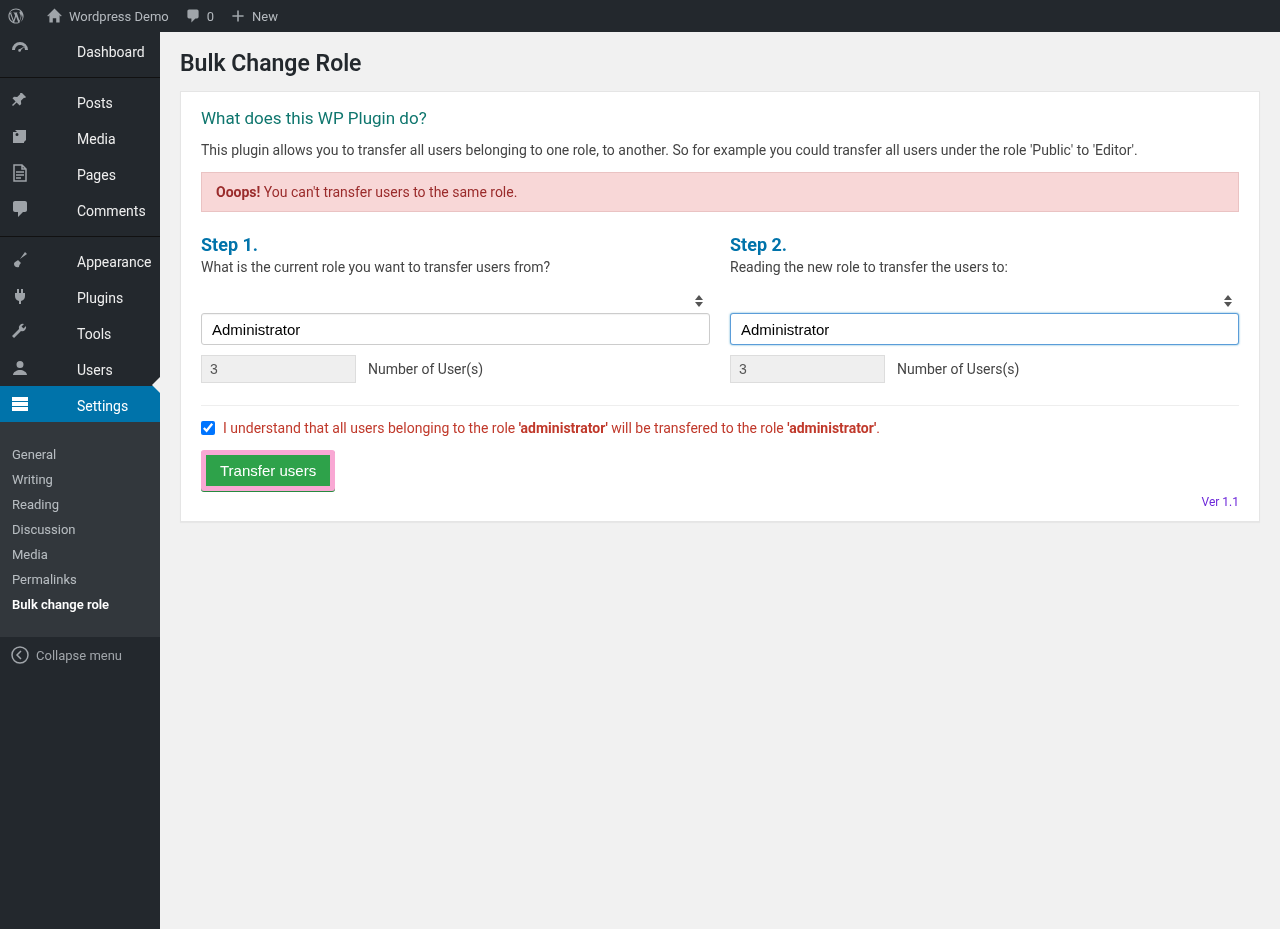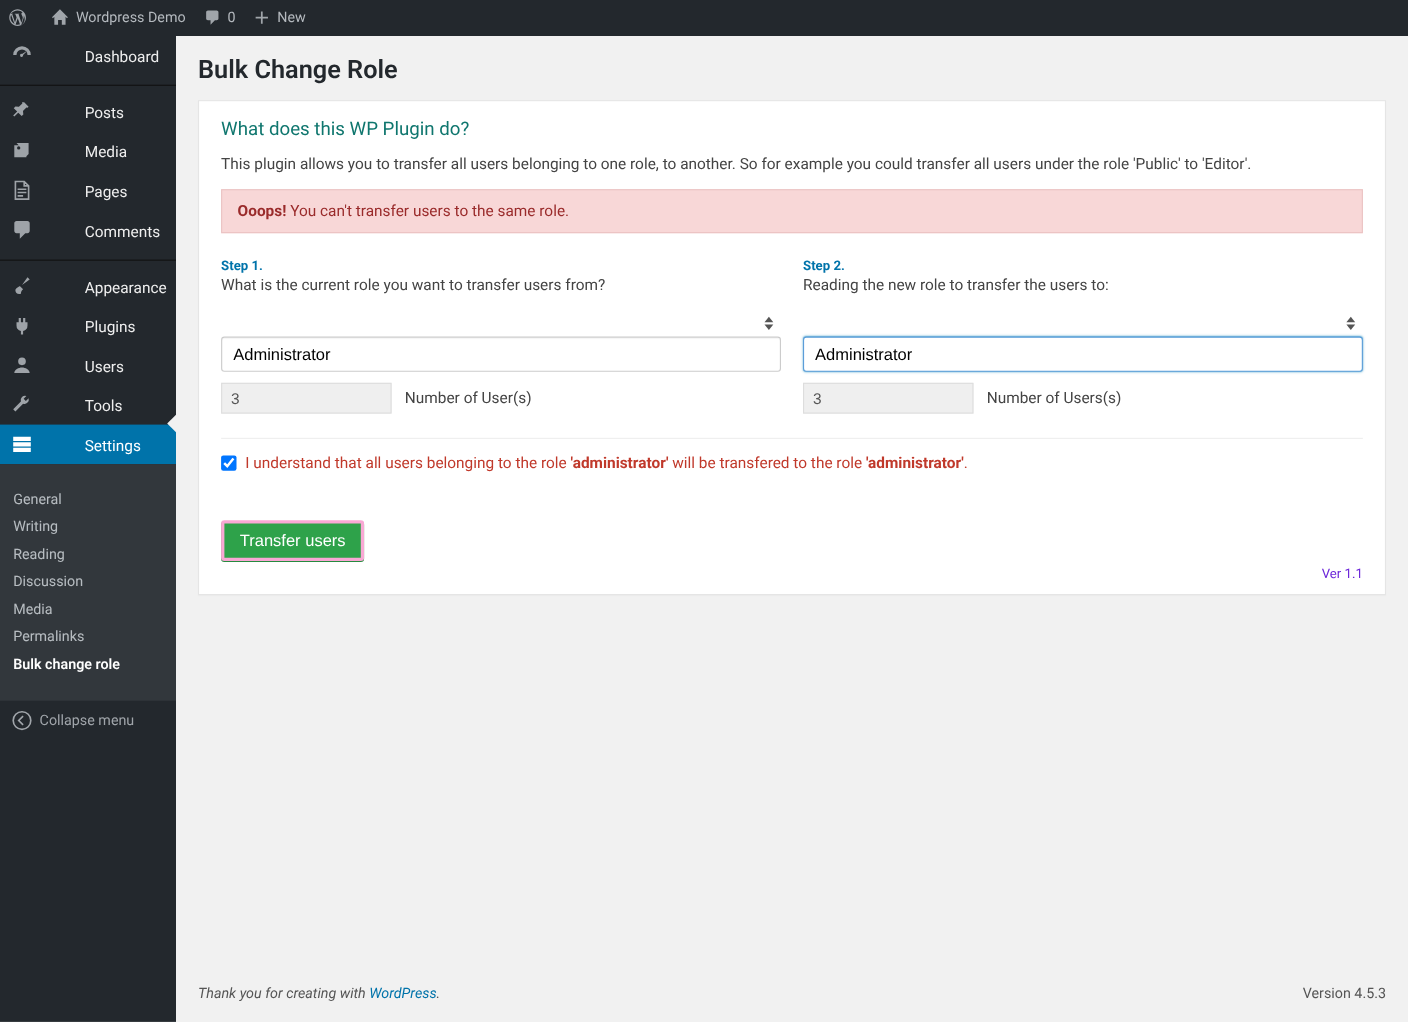--- a/index.html
+++ b/index.html
@@ -28,38 +28,38 @@
 .collapse svg{width:20px;height:20px;fill:#a0a5aa;margin-right:6px;}
 .main{flex:1;padding:0 20px 40px 20px;position:relative;min-width:0;}
 h1.title{font-size:23px;font-weight:600;color:#23282d;padding:18px 0 14px 0;}
 .panel{background:#fff;border:1px solid #e5e5e5;box-shadow:0 1px 1px rgba(0,0,0,0.04);padding:16px 20px 12px 20px;}
 .panel h2{font-size:17px;font-weight:400;color:#0f766e;margin-bottom:14px;}
 .panel p.desc{font-size:14px;color:#444;margin-bottom:14px;}
 .notice-err{background:#f8d7d7;border:1px solid #eac3c3;color:#9a2b2b;padding:11px 14px;font-size:14px;margin-bottom:22px;}
 .notice-err b{font-weight:700;}
 .steps{display:flex;gap:20px;}
 .step{flex:1;min-width:0;}
-.step h3{font-size:12px;font-weight:700;color:#0073aa;margin-bottom:4px;}
+.step h3{font-size:18px;font-weight:700;color:#0073aa;margin-bottom:4px;}
 .step p.sq{font-size:14px;color:#444;margin-bottom:14px;}
 .select-wrap{position:relative;margin-bottom:10px;}
 .select-wrap select{width:100%;height:32px;font-size:15px;padding:2px 28px 2px 10px;border:1px solid #ccc;border-radius:3px;background:#fff;appearance:none;-webkit-appearance:none;box-shadow:inset 0 1px 1px rgba(0,0,0,0.05);cursor:pointer;margin-top:24px;}
 .select-wrap.focus select{border-color:#5b9dd9;box-shadow:0 0 2px rgba(30,140,190,0.8);}
 .select-caret{position:absolute;right:7px;top:6px;pointer-events:none;display:flex;flex-direction:column;gap:2px;}
 .select-caret::before,.select-caret::after{content:"";display:block;width:0;height:0;border-left:4px solid transparent;border-right:4px solid transparent;}
 .select-caret::before{border-bottom:5px solid #555;}
 .select-caret::after{border-top:5px solid #555;}
 .count-row{display:flex;align-items:center;gap:12px;margin-bottom:10px;}
 .count-row input{width:155px;height:28px;background:#efefef;border:1px solid #ddd;padding:2px 8px;font-size:14px;color:#555;}
 .count-row span{font-size:14px;color:#444;}
 hr.sep{border:none;border-top:1px solid #eee;margin:12px 0 14px 0;}
-.confirm{display:flex;align-items:center;gap:8px;}
+.confirm{display:flex;align-items:center;gap:8px;margin-bottom:14px;}
 .confirm input{width:14px;height:14px;cursor:pointer;}
 .confirm label{font-size:14px;color:#c0392b;cursor:pointer;}
 .confirm label b{font-weight:700;}
-.btn-primary{background:#2ea24a;border:3px solid #f9a8d4;color:#fff;font-size:15px;padding:7px 14px;border-radius:3px;cursor:pointer;box-shadow:0 1px 0 #278a3f;margin-top:44px;}
+.btn-primary{background:#2ea24a;border:5px solid #f9a8d4;color:#fff;font-size:15px;padding:7px 14px;border-radius:3px;cursor:pointer;box-shadow:0 1px 0 #278a3f;}
 .ver{text-align:right;font-size:12px;color:#6d28d9;margin-top:4px;}
 .footer{position:absolute;bottom:0;left:20px;right:20px;padding:18px 0;display:flex;justify-content:space-between;color:#555;font-size:13px;font-style:italic;}
 .footer .left-f{font-style:italic;}
 .footer a{color:#0073aa;text-decoration:none;}
 .footer .right-f{font-style:normal;}
 </style>
 </head>
 <body>
 
 <div class="adminbar">
@@ -148,31 +148,31 @@
           <a>
             <svg viewBox="0 0 20 20">
               <path d="M7 3v4H5v3a5 5 0 004 4.9V18h2v-3.1A5 5 0 0015 10V7h-2V3h-2v4H9V3z"></path>
             </svg>
             <span>Plugins</span>
           </a>
         </li>
       <li>
           <a>
             <svg viewBox="0 0 20 20">
+              <path d="M16 4a4 4 0 01-5 5l-7 7-2-2 7-7a4 4 0 015-5l-2.5 2.5 2 2z"></path>
+            </svg>
+            <span>Tools</span>
+          </a>
+        </li>
+      <li>
+          <a>
+            <svg viewBox="0 0 20 20">
               <path d="M10 10a3.5 3.5 0 100-7 3.5 3.5 0 000 7zm-7 7c0-3 4-5 7-5s7 2 7 5z"></path>
             </svg>
             <span>Users</span>
-          </a>
-        </li>
-      <li>
-          <a>
-            <svg viewBox="0 0 20 20">
-              <path d="M16 4a4 4 0 01-5 5l-7 7-2-2 7-7a4 4 0 015-5l-2.5 2.5 2 2z"></path>
-            </svg>
-            <span>Tools</span>
           </a>
         </li>
       <li class="current">
         <a>
             <svg viewBox="0 0 20 20">
               <path d="M3 4h3v2H3zm5 0h9v2H8zM3 9h9v2H3zm11 0h3v2h-3zM3 14h5v2H3zm7 0h7v2h-7zM6 3v4m7 5v-4M9 13v4" stroke="#fff" stroke-width="2"></path>
             </svg>
             <span>Settings</span>
           </a>
         <ul class="submenu">
@@ -257,20 +257,14 @@
         <input type="checkbox" checked="" id="cbc" style="">
         <label for="cbc">
           <span>I understand that all users belonging to the role </span><b>'administrator'</b><span> will be transfered to the role </span><b>'administrator'</b><span>.</span>
         </label>
       </div>
 
       <button class="btn-primary">Transfer users</button>
       <div class="ver">Ver 1.1</div>
     </div>
 
-    <div class="footer">
-      <div class="left-f">
-        <span>Thank you for creating with </span><a href="#">WordPress</a><span>.</span>
-      </div>
-      <div class="right-f">Version 4.5.3</div>
-    </div>
   </main>
 </div>
 
 </body></html>

